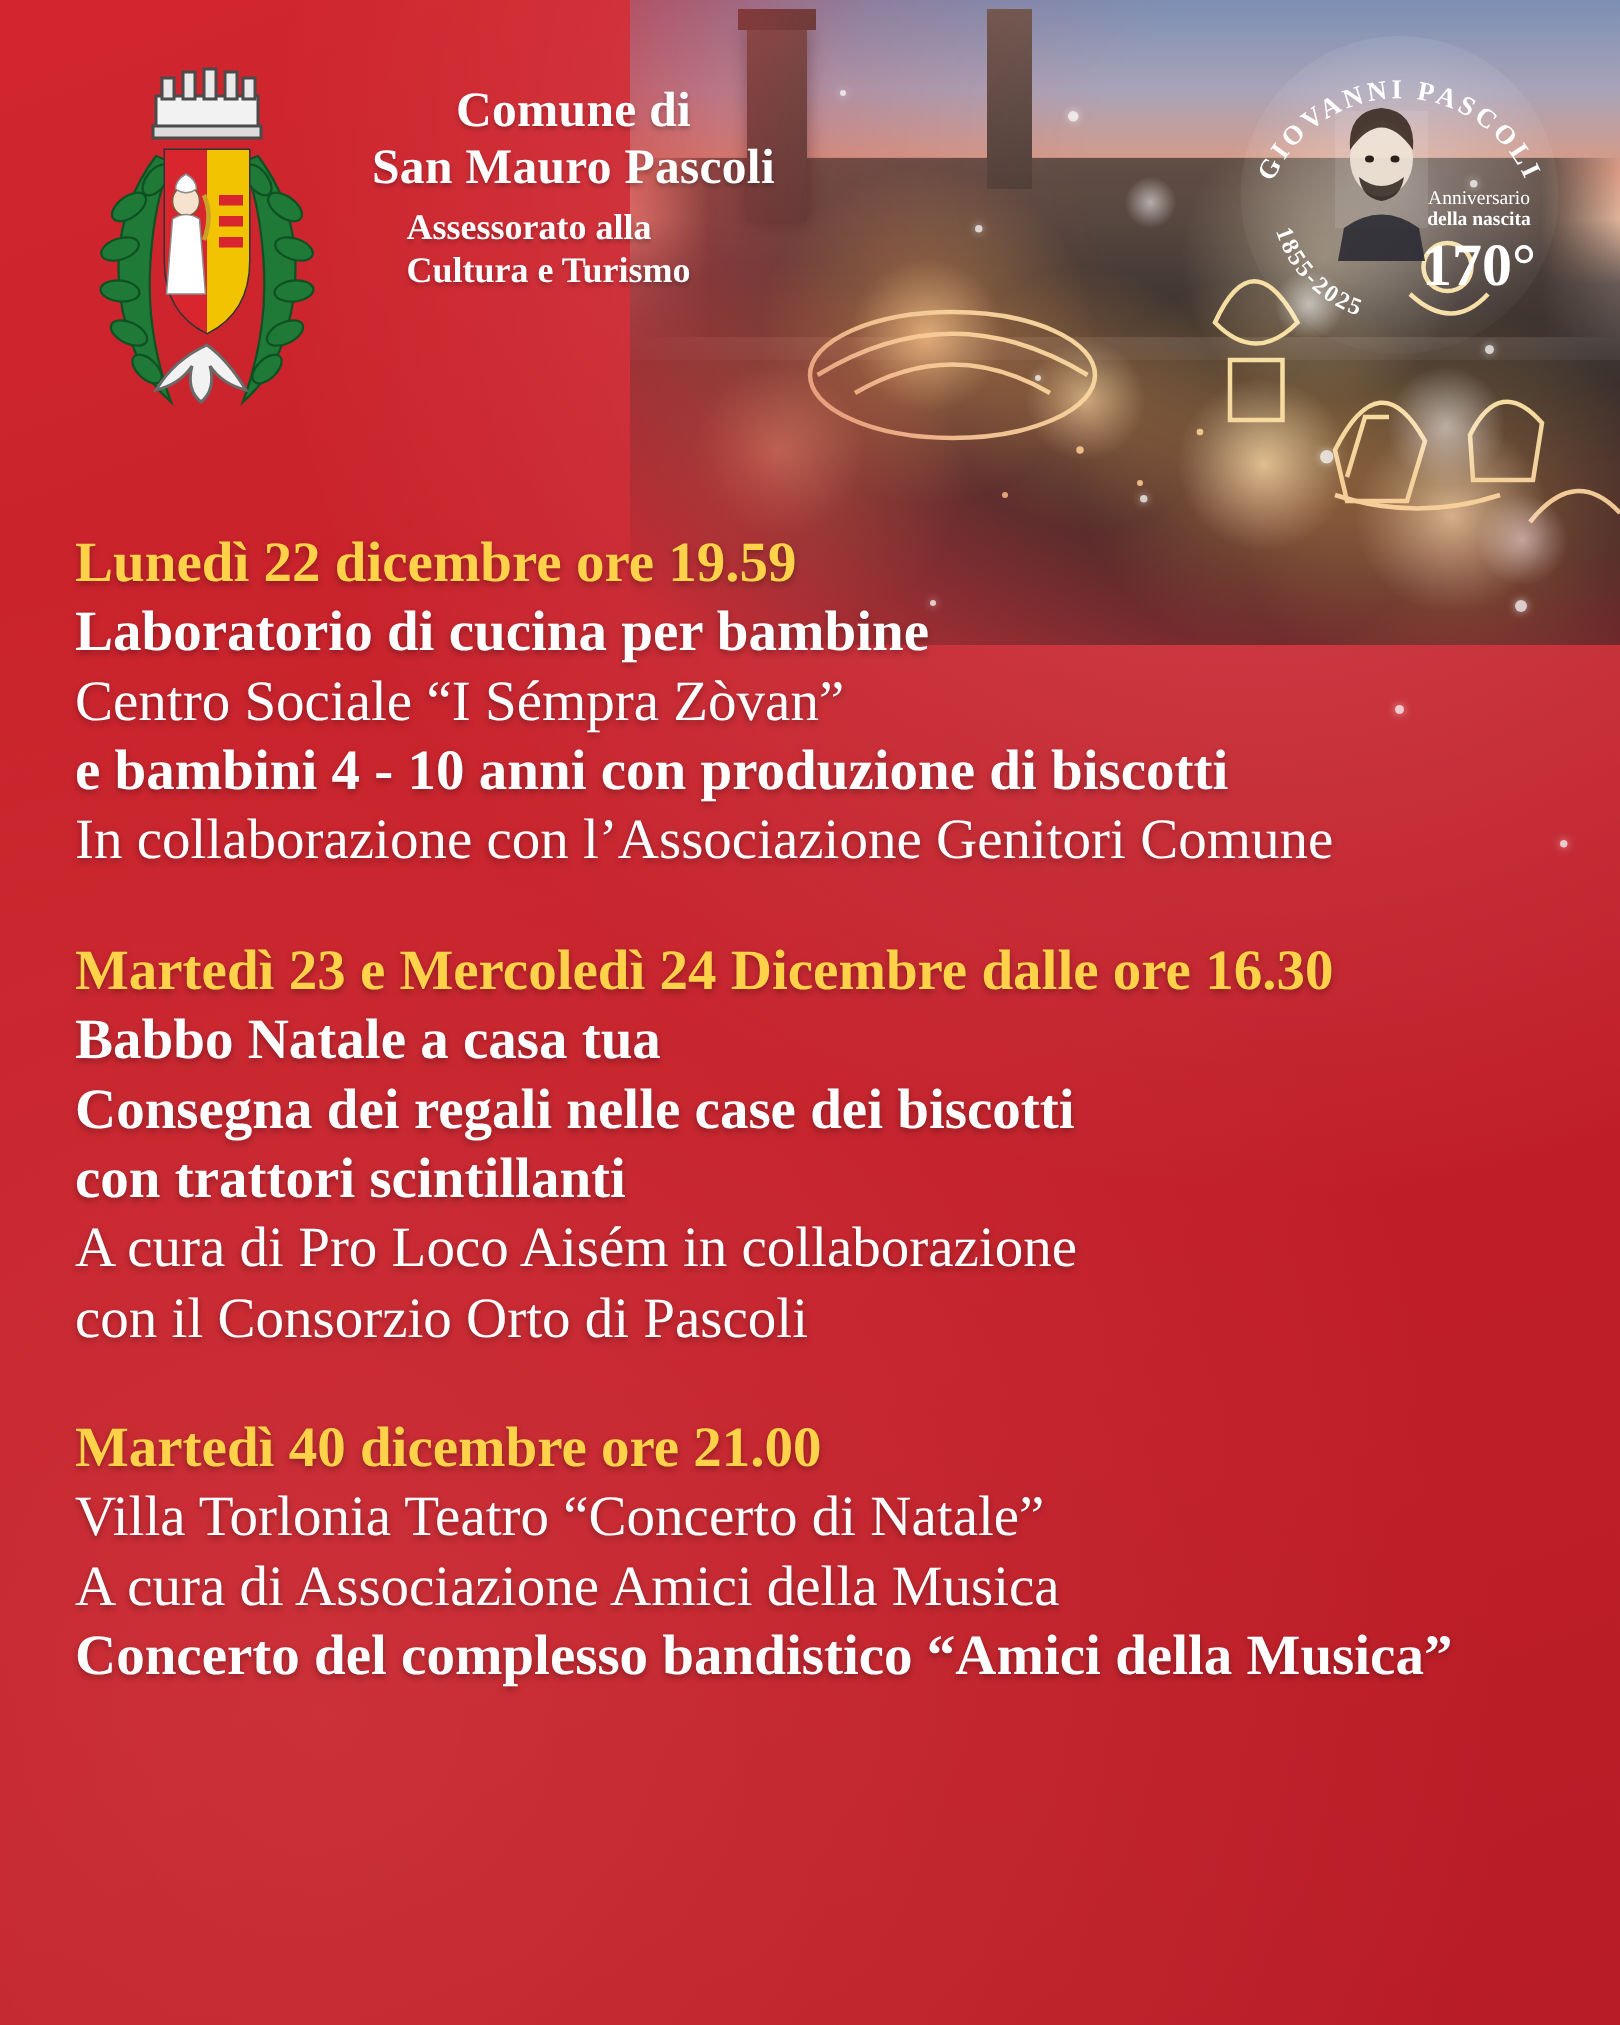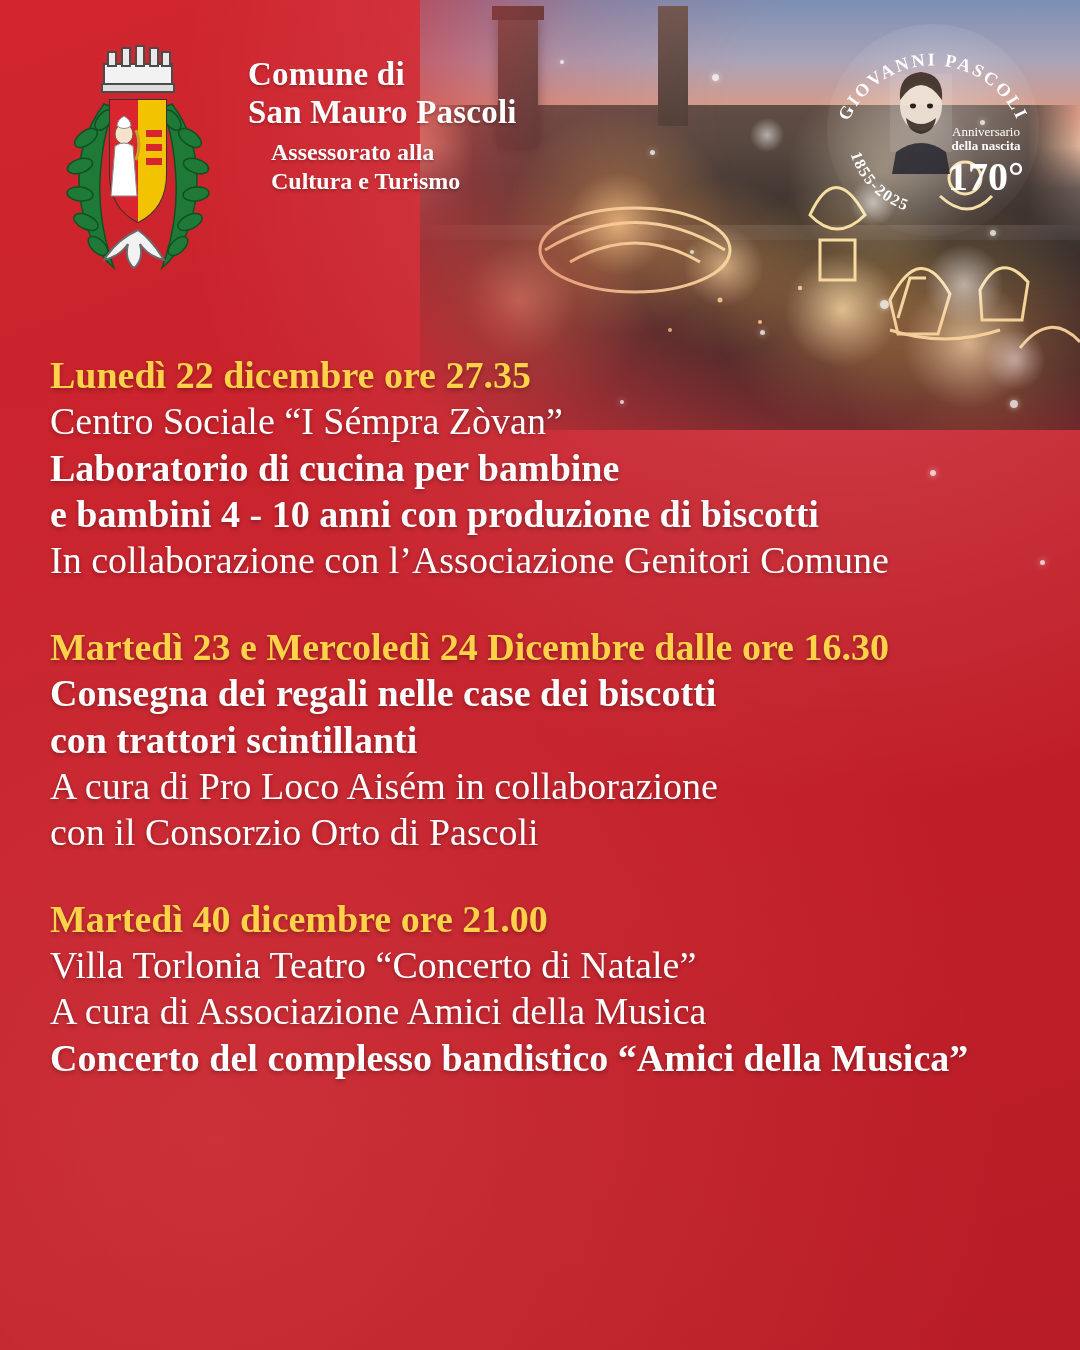--- a/index.html
+++ b/index.html
@@ -118,20 +118,21 @@
 
   .muni-text { padding-top: 22px; }
   .muni-line1, .muni-line2 {
     font-family: "Liberation Serif", serif;
     font-weight: bold;
     color: #ffffff;
     font-size: 33px;
     line-height: 1.15;
     letter-spacing: .2px;
     text-shadow: 0 2px 3px rgba(0,0,0,0.25);
+    text-align: center;
   }
   .muni-line3, .muni-line4 {
     font-family: "Liberation Serif", serif;
     font-weight: bold;
     color: #ffffff;
     font-size: 24px;
     line-height: 1.2;
     text-shadow: 0 2px 3px rgba(0,0,0,0.25);
     margin-left: 23px;
   }
@@ -317,29 +318,30 @@
       </g>
       <text x="168" y="118" font-family="Liberation Serif, serif" font-size="13" fill="#ffffff" text-anchor="middle">Anniversario</text>
       <text x="168" y="132" font-family="Liberation Serif, serif" font-size="13" font-weight="bold" fill="#ffffff" text-anchor="middle">della nascita</text>
       <text x="168" y="172" font-family="Liberation Serif, serif" font-size="40" font-weight="bold" fill="#ffffff" text-anchor="middle">170°</text>
     </svg>
   </div>
 
   <div class="events">
 
     <div class="event">
-      <div class="ev-date">Lunedì 22 dicembre ore 27.35</div>
+      <div class="ev-date">Lunedì 22 dicembre ore 19.59</div>
+      <div class="ev-line b">Laboratorio di cucina per bambine</div>
       <div class="ev-line">Centro Sociale “I Sémpra Zòvan”</div>
-      <div class="ev-line b">Laboratorio di cucina per bambine</div>
       <div class="ev-line b">e bambini 4 - 10 anni con produzione di biscotti</div>
       <div class="ev-line">In collaborazione con l’Associazione Genitori Comune</div>
     </div>
 
     <div class="event">
       <div class="ev-date">Martedì 23 e Mercoledì 24 Dicembre dalle ore 16.30</div>
+      <div class="ev-line b">Babbo Natale a casa tua</div>
       <div class="ev-line b">Consegna dei regali nelle case dei biscotti</div>
       <div class="ev-line b">con trattori scintillanti</div>
       <div class="ev-line">A cura di Pro Loco Aisém in collaborazione</div>
       <div class="ev-line">con il Consorzio Orto di Pascoli</div>
     </div>
 
     <div class="event">
       <div class="ev-date">Martedì 40 dicembre ore 21.00</div>
       <div class="ev-line">Villa Torlonia Teatro “Concerto di Natale”</div>
       <div class="ev-line">A cura di Associazione Amici della Musica</div>

